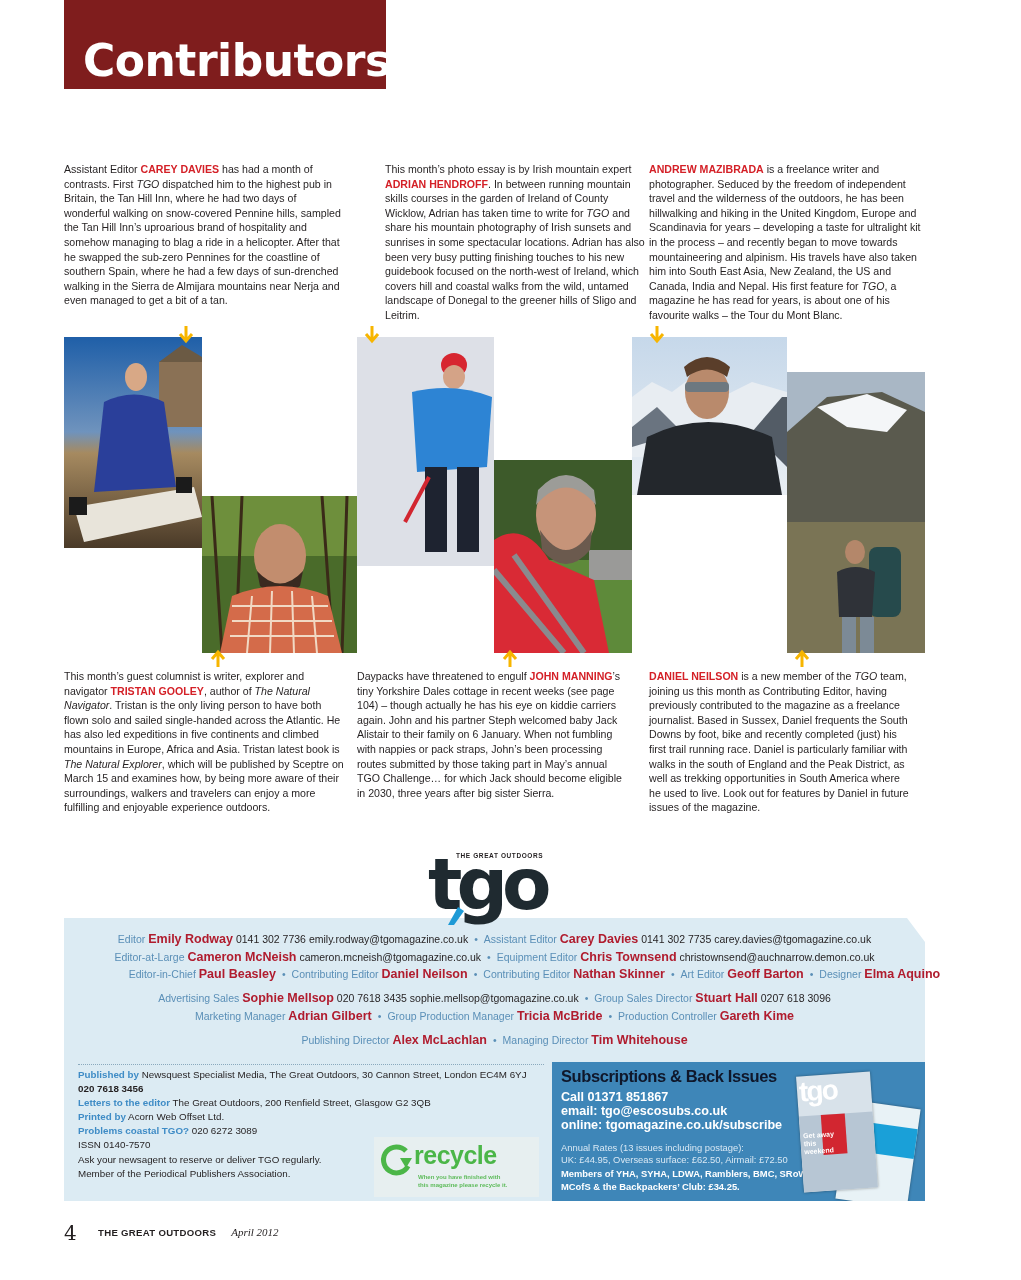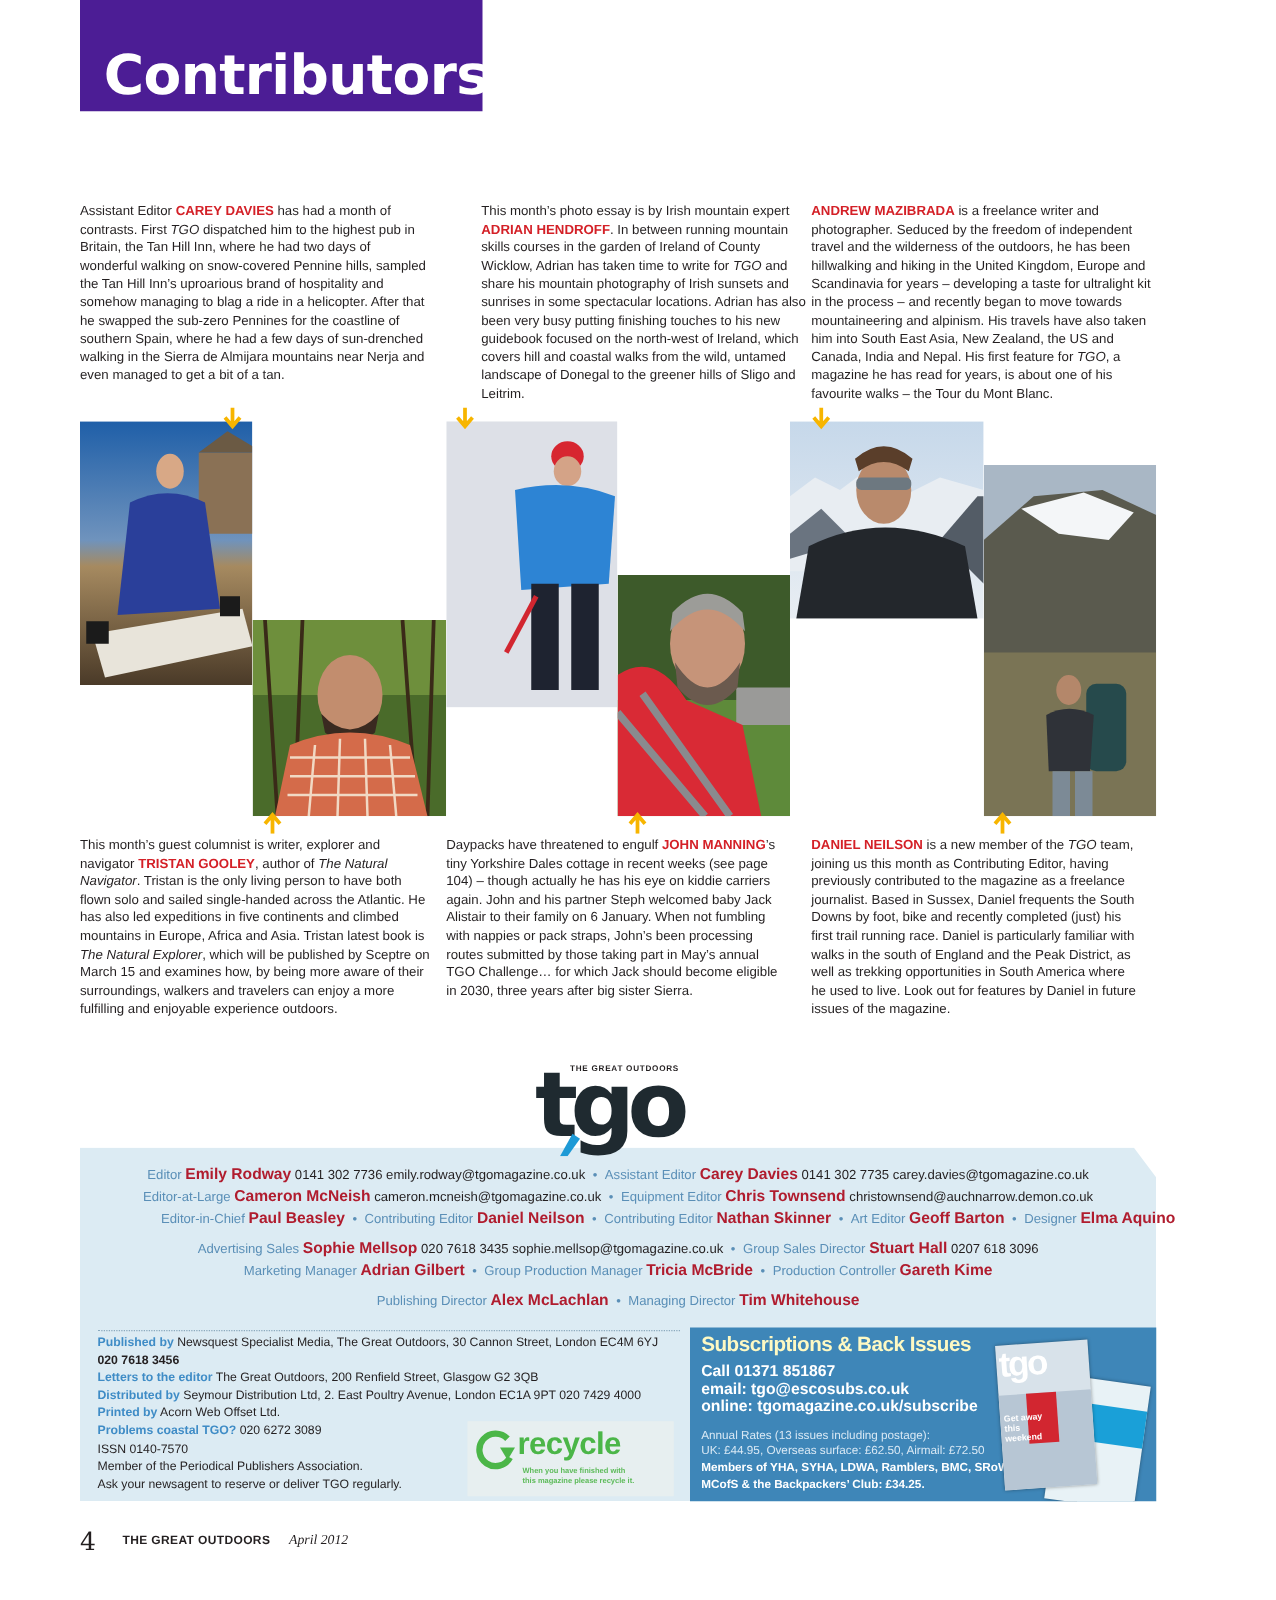--- a/index.html
+++ b/index.html
@@ -1,19 +1,19 @@
 <!DOCTYPE html>
 <html><head>
 <meta charset="utf-8">
 <style>
   * { box-sizing: border-box; margin: 0; padding: 0; }
   html, body { width: 1021px; height: 1280px; background: #ffffff; overflow: hidden; }
   body { position: relative; font-family: "Liberation Sans", sans-serif; color: #231f20; }
 
-  .title-block { position: absolute; left: 64px; top: 0; width: 322px; height: 89px; background: #4c1d95; }
+  .title-block { position: absolute; left: 64px; top: 0; width: 322px; height: 89px; background: #7f1d1d; }
   .title-block .title { position: absolute; left: 19px; top: 36px; font-family: "DejaVu Sans", sans-serif; font-weight: bold; font-size: 44px; color: #ffffff; letter-spacing: -0.5px; line-height: 50px; }
 
   .bio { position: absolute; width: 280px; font-size: 10.6px; line-height: 14.6px; color: #231f20; }
   .bio .name { color: #d42027; font-weight: bold; }
   .bio i { font-style: italic; }
 
   .photo { position: absolute; overflow: hidden; }
   .photo svg { display: block; width: 100%; height: 100%; }
 
   .arrow { position: absolute; width: 16px; height: 18px; }
@@ -36,21 +36,21 @@
   .imprint { position: absolute; left: 78px; top: 1068px; width: 470px; font-size: 9.8px; line-height: 14.1px; color: #231f20; }
   .imprint .lbl { color: #3f8cc6; font-weight: bold; }
   .imprint .bold { font-weight: bold; }
 
   .recycle { position: absolute; left: 374px; top: 1137px; width: 165px; height: 60px; background: #e7eff0; }
   .recycle .rword { position: absolute; left: 40px; top: 4px; font-size: 25px; font-weight: bold; color: #4bb648; letter-spacing: -0.5px; }
   .recycle .rsub { position: absolute; left: 44px; top: 36px; font-size: 6px; line-height: 8px; font-weight: bold; color: #5dbb5a; }
   .recycle .ricon { position: absolute; left: 4px; top: 5px; width: 36px; height: 36px; }
 
   .subs { position: absolute; left: 552px; top: 1062px; width: 373px; height: 139px; background: #3e86b8; overflow: hidden; }
-  .subs .h { position: absolute; left: 9px; top: 5px; font-size: 16.5px; font-weight: bold; color: #fef9c3; letter-spacing: -0.4px; white-space: nowrap; }
+  .subs .h { position: absolute; left: 9px; top: 5px; font-size: 16.5px; font-weight: bold; color: #0f172a; letter-spacing: -0.4px; white-space: nowrap; }
   .subs .l { position: absolute; left: 9px; font-size: 12.6px; font-weight: bold; color: #ffffff; white-space: nowrap; }
   .subs .s { position: absolute; left: 9px; font-size: 9.4px; color: #d8e8f4; white-space: nowrap; }
   .subs .sb { position: absolute; left: 9px; font-size: 9.4px; color: #ffffff; font-weight: bold; white-space: nowrap; }
   .mag { position: absolute; }
 
   .folio { position: absolute; left: 64px; top: 1221px; font-family: "DejaVu Serif", serif; font-size: 20px; color: #231f20; }
   .footer-pub { position: absolute; left: 98px; top: 1226px; font-size: 9.6px; font-weight: bold; color: #231f20; letter-spacing: 0.3px; white-space: nowrap; }
   .footer-date { font-family: "Liberation Serif", serif; font-style: italic; font-weight: normal; font-size: 11px; letter-spacing: 0; margin-left: 15px; }
 </style>
 </head>
@@ -226,26 +226,25 @@
 <div class="staff-line" style="top:1033px;">
   <span class="role">Publishing Director</span> <span class="person">Alex McLachlan</span><span class="sep">•</span><span class="role">Managing Director</span> <span class="person">Tim Whitehouse</span>
 </div>
 
 <div class="dotline"></div>
 
 <div class="imprint">
   <div><span class="lbl">Published by</span> <span>Newsquest Specialist Media, The Great Outdoors, 30 Cannon Street, London EC4M 6YJ</span></div>
   <div class="bold">020 7618 3456</div>
   <div><span class="lbl">Letters to the editor</span> <span>The Great Outdoors, 200 Renfield Street, Glasgow G2 3QB</span></div>
-  <div><span class="lbl">Distributed by</span> <span>Seymour Distribution Ltd, 2. East Poultry Avenue, London EC1A 9PT   020 7429 4000</span></div>
   <div><span class="lbl">Printed by</span> <span>Acorn Web Offset Ltd.</span></div>
   <div><span class="lbl">Problems coastal TGO?</span> <span>020 6272 3089</span></div>
   <div>ISSN 0140-7570</div>
+  <div>Ask your newsagent to reserve or deliver TGO regularly.</div>
   <div>Member of the Periodical Publishers Association.</div>
-  <div>Ask your newsagent to reserve or deliver TGO regularly.</div>
 </div>
 
 <div class="recycle">
   <svg class="ricon" viewBox="0 0 36 36">
     <path d="M28 9 A13 13 0 1 0 30 24" stroke="#4bb648" stroke-width="5" fill="none"></path>
     <polygon points="22,16 34,16 28,26" fill="#4bb648"></polygon>
   </svg>
   <div class="rword">recycle</div>
   <div class="rsub">
       <div>When you have finished with</div>

